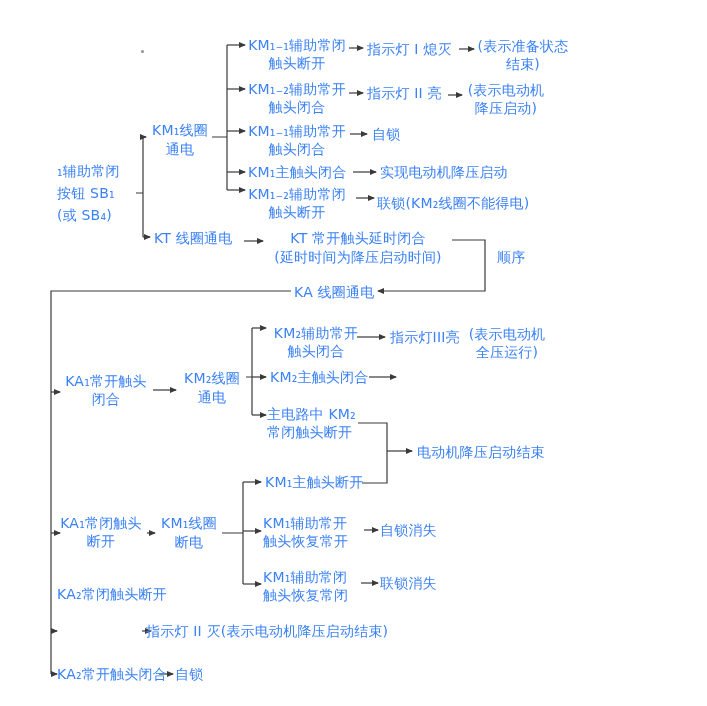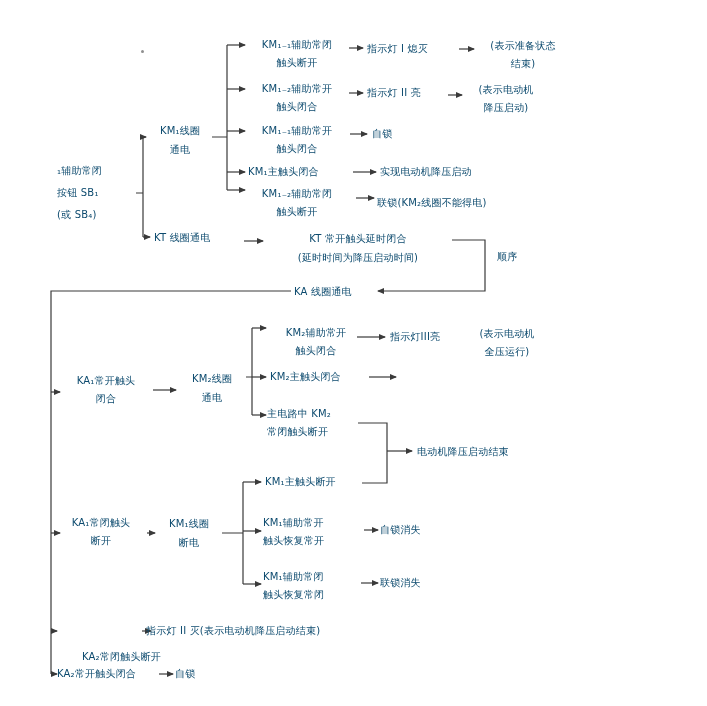--- a/index.html
+++ b/index.html
@@ -2,22 +2,22 @@
 <html><head>
 <meta charset="utf-8">
 <style>
   html,body{margin:0;padding:0;background:#ffffff;}
   .stage{
     position:relative;width:707px;height:706px;background:#ffffff;overflow:hidden;
     font-family:"DejaVu Sans","Liberation Sans",sans-serif;
   }
   .wires{position:absolute;left:0;top:0;width:707px;height:706px;}
   .node{
-    position:absolute;white-space:pre-line;font-size:10px;line-height:18px;
-    color:#0c4a6e;letter-spacing:0.2px;
+    position:absolute;white-space:pre-line;font-size:14px;line-height:18px;
+    color:#3b82f6;letter-spacing:0.2px;
   }
   .c{text-align:center;}
   .lh19{line-height:19px;}
   .lh22{line-height:22px;}
   .dot{position:absolute;left:141px;top:50px;width:3px;height:3px;background:#8f8f8f;border-radius:50%;}
 </style>
 </head>
 <body>
 
 <div class="stage">
@@ -143,18 +143,18 @@
 断电</div>
 
   <div class="node" style="left:265px;top:473px;">KM₁主触头断开</div>
   <div class="node" style="left:263px;top:514px;">KM₁辅助常开
 触头恢复常开</div>
   <div class="node" style="left:380px;top:521px;">自锁消失</div>
   <div class="node" style="left:263px;top:568px;">KM₁辅助常闭
 触头恢复常闭</div>
   <div class="node" style="left:380px;top:574px;">联锁消失</div>
 
-  <div class="node" style="left:57px;top:648px;margin-left:25px;">KA₂常闭触头断开</div>
+  <div class="node" style="left:57px;top:585px;">KA₂常闭触头断开</div>
   <div class="node" style="left:146px;top:622px;">指示灯 II 灭(表示电动机降压启动结束)</div>
   <div class="node" style="left:57px;top:665px;">KA₂常开触头闭合</div>
   <div class="node" style="left:175px;top:665px;">自锁</div>
 
 </div>
 
 </body></html>

